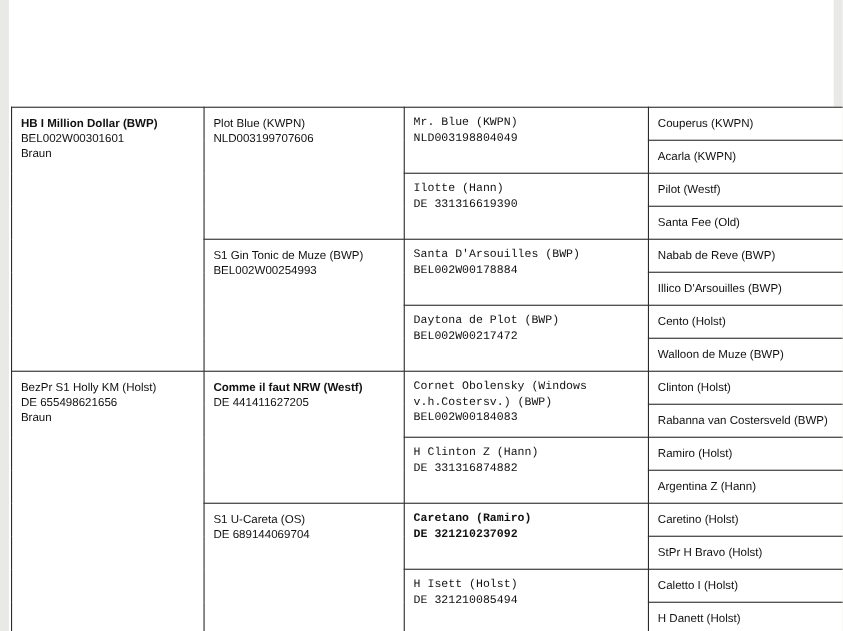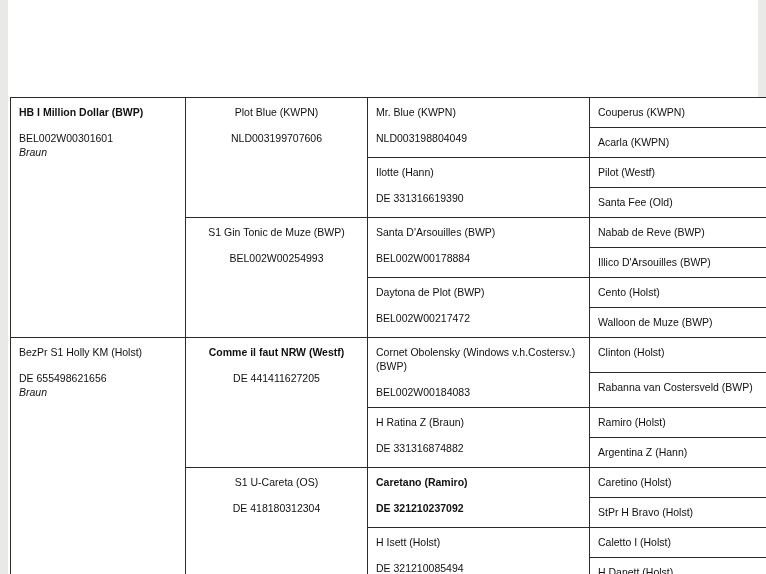--- a/index.html
+++ b/index.html
@@ -62,43 +62,42 @@
   table.pedigree td {
     border: 1px solid #2b2b2b;
     vertical-align: top;
     padding: 7px 8px 7px 8px;
     font-size: 10.5px;
     line-height: 1.35;
     color: #111111;
   }
   td.col1 { width: 158px; }
   td.col2 { width: 165px; }
-  td.col3 { width: 205px; }
+  td.col3 { width: 205px; font-family: Liberation Mono, monospace; }
   td.col4 { width: 218px; }
 
   td.gen1 {
     vertical-align: middle;
   }
   td.gen2 {
     vertical-align: top;
-    text-align: center;
   }
   td.gen3 {
     vertical-align: top;
   }
   td.gen4 {
     vertical-align: middle;
     padding-top: 6px;
     padding-bottom: 6px;
     height: 15px;
   }
   .nm { display: block; }
   .bold { font-weight: bold; }
-  .reg { display: block; margin-top: 12px; }
-  .color { display: block; font-style: italic; }
+  .reg { display: block; }
+  .color { display: block; }
 </style>
 </head>
 <body>
 
 <div class="page">
   <div class="bg-band-top"></div>
   <div class="bg-band-bottom"></div>
   <div class="sheet"></div>
   <div class="edge-l"></div>
   <div class="edge-r"></div>
@@ -175,33 +174,33 @@
         <span class="nm">Cornet Obolensky (Windows v.h.Costersv.) (BWP)</span>
         <span class="reg">BEL002W00184083</span>
       </td>
       <td class="col4 gen4">Clinton (Holst)</td>
     </tr>
     <tr>
       <td class="col4 gen4">Rabanna van Costersveld (BWP)</td>
     </tr>
     <tr>
       <td class="col3 gen3" rowspan="2">
-        <span class="nm">H Ratina Z (Braun)</span>
+        <span class="nm">H Clinton Z (Hann)</span>
         <span class="reg">DE 331316874882</span>
       </td>
       <td class="col4 gen4">Ramiro (Holst)</td>
     </tr>
     <tr>
       <td class="col4 gen4">Argentina Z (Hann)</td>
     </tr>
 
     <tr>
       <td class="col2 gen2" rowspan="4">
         <span class="nm">S1 U-Careta (OS)</span>
-        <span class="reg">DE 418180312304</span>
+        <span class="reg">DE 689144069704</span>
       </td>
       <td class="col3 gen3" rowspan="2">
         <span class="nm bold">Caretano (Ramiro)</span>
         <span class="reg bold">DE 321210237092</span>
       </td>
       <td class="col4 gen4">Caretino (Holst)</td>
     </tr>
     <tr>
       <td class="col4 gen4">StPr H Bravo (Holst)</td>
     </tr>

